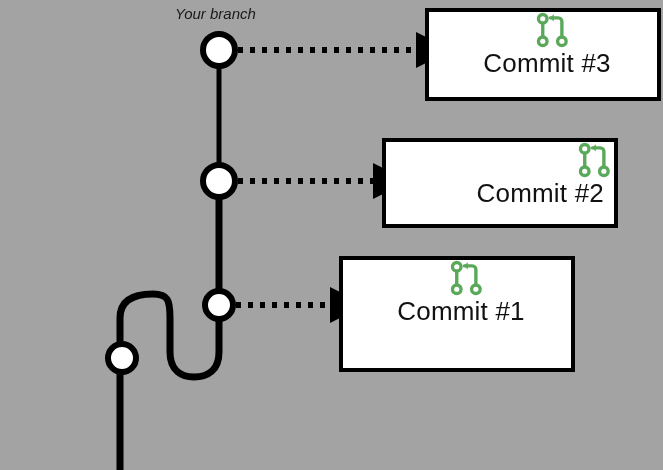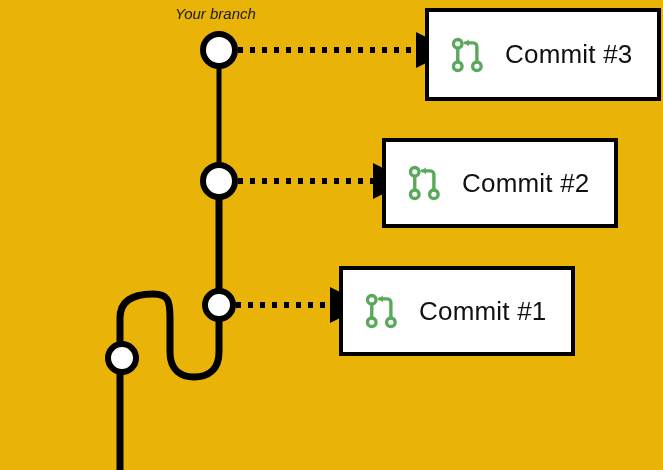--- a/index.html
+++ b/index.html
@@ -7,21 +7,21 @@
     padding: 0;
     background: #ffffff;
   }
   body {
     font-family: "Liberation Sans", sans-serif;
   }
   #diagram-root {
     position: relative;
     width: 663px;
     height: 470px;
-    background: #eab308;
+    background: #a3a3a3;
     overflow: hidden;
   }
   #diagram-svg {
     position: absolute;
     left: 0;
     top: 0;
     width: 663px;
     height: 470px;
   }
   .branch-label {
@@ -41,38 +41,40 @@
     left: 8px;
     top: 349px;
   }
   .commit-card {
     position: absolute;
     box-sizing: border-box;
     background: #ffffff;
     border: 4px solid #000000;
     display: flex;
     align-items: center;
+    flex-direction: column;
   }
   #commit-card-3 {
     left: 425px;
     top: 8px;
     width: 236px;
     height: 93px;
   }
   #commit-card-2 {
     left: 382px;
     top: 138px;
     width: 236px;
     height: 90px;
+    align-items: flex-end;
   }
   #commit-card-1 {
     left: 339px;
-    top: 266px;
+    top: 256px;
     width: 236px;
-    height: 90px;
+    height: 116px;
   }
   .commit-icon {
     flex: 0 0 auto;
     margin-left: 22px;
     width: 36px;
     height: 36px;
     display: block;
   }
   .commit-label {
     flex: 1 1 auto;

